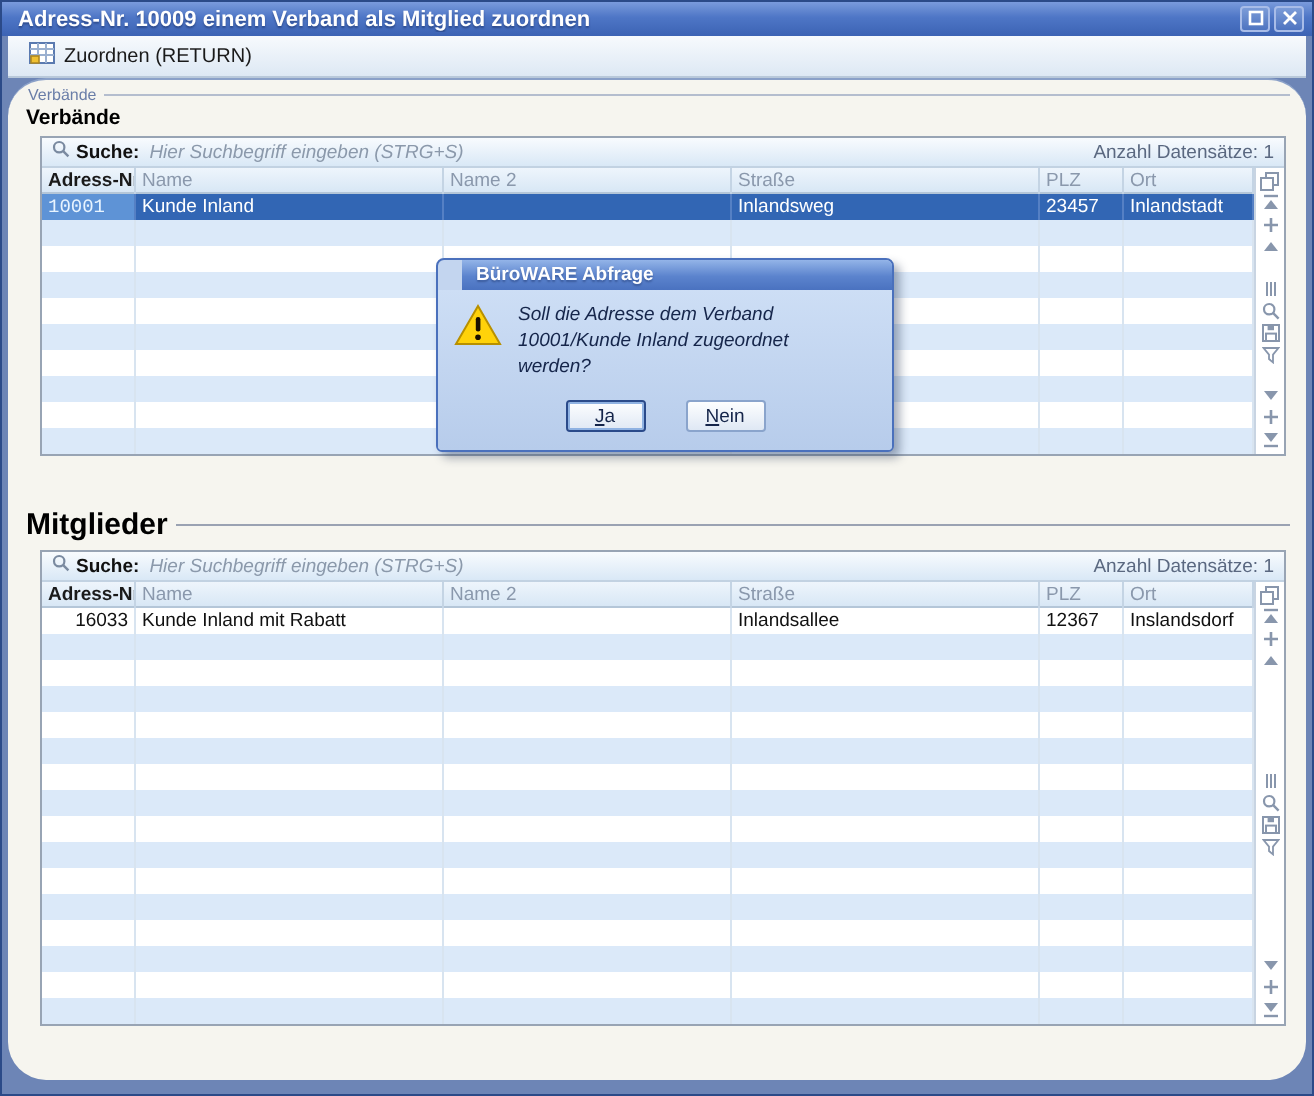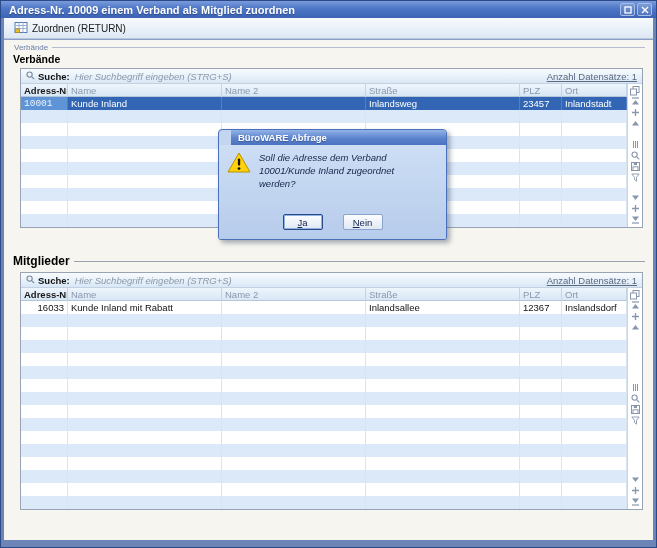--- a/index.html
+++ b/index.html
@@ -44,44 +44,44 @@
   .tabband { height:16px; flex:0 0 16px; display:flex; align-items:flex-end; padding-left:5px; }
   .tab {
     font-size:9.5px; padding:1px 7px 1px 7px; margin-right:2px;
     border:1px solid #8aa0c8; border-bottom:none; border-radius:2px 2px 0 0;
     position:relative; white-space:nowrap;
   }
   .tab.active  { background:#f6f5ef; color:#000; z-index:3; margin-bottom:-1px; padding-bottom:2px; }
   .tab.inactive{ background:linear-gradient(#dfe7f2,#c3cfe2); color:#65748e; }
   .content {
     flex:1; min-height:0; background:#f6f5ef; position:relative;
-    border-top:1px solid #8aa0c8; padding-top:3px; z-index:1;
+    border-top:1px solid #8aa0c8; padding-top:3px; z-index:1;border-radius:19px;
   }
   
   .legend-row { display:flex; align-items:center; margin:0 8px 0 10px; font-size:8px; color:#6a7ea8; height:9px; }
   .legend-row .line { flex:1; height:1px; background:#b4bdce; margin-left:4px; }
   .section-heading { font-size:10.5px; font-weight:bold; color:#000; margin:1px 0 3px 9px; }
   .heading-row { display:flex; align-items:center; margin:26px 8px 4px 9px; }
-  .heading-row .section-heading2 { font-size:12px; font-weight:bold; }
+  .heading-row .section-heading2 { font-size:15px; font-weight:bold; }
   .heading-row .line { flex:1; height:1px; background:#9aa2b2; margin-left:4px; }
   
   .table-box {
     margin-left:16px; width:calc(100% - 26px);
     border:1px solid #98a4b4; background:#fff;
     display:flex; flex-direction:column;
   }
   .search-bar {
     height:15px; flex:0 0 15px; display:flex; align-items:center; gap:3px;
     background:linear-gradient(#f8fbfe,#d9e8f6);
     border-bottom:1px solid #c2d2e2;
     font-size:9.5px; padding:0 5px;
   }
   .s-label { font-weight:bold; color:#111;text-align:right; }
   .s-ph { font-style:italic; color:#8b99ab; flex:1; margin-left:2px; }
-  .s-count { color:#5a6880;text-decoration:underline; }
+  .s-count { color:#5a6880; }
   .table-body { display:flex; flex:0 0 auto; }
   .grid { flex:1; min-width:0; }
   .row { display:grid; grid-template-columns:47px 154px 144px 154px 42px 1fr; height:13px; font-size:9.5px; }
   .cell {
     padding:0 3px; border-right:1px solid #d8e4f0; height:13px;
     display:flex; align-items:center; overflow:hidden; white-space:nowrap;
   }
   .header-row { background:linear-gradient(#eef5fc,#d8e7f5); border-bottom:1px solid #b4c6d8; color:#8a98ac; }
   .header-row .cell { border-right-color:#c4d4e4; }
   .header-row .c0 { color:#1a1a1a; font-weight:bold; }
@@ -107,21 +107,21 @@
   .dialog-title {
     height:15px; background:linear-gradient(#93b4e8,#5b83cd 55%,#4a72c0);
     color:#fff; font-weight:bold; font-size:9.5px;
     display:flex; align-items:center; padding-left:7px;
     text-shadow:0 1px 1px rgba(20,40,90,.4);
     margin-left:12px;
   }
   .dialog-content { background:linear-gradient(#cddef5,#b7cceb); padding:7px 8px 9px 8px; }
   .msg-row { display:flex; gap:8px; align-items:flex-start; }
   .dialog-text { font-size:9.5px; color:#15254a; line-height:1.35; width:168px;font-style:italic; }
-  .dialog-buttons { display:flex; justify-content:center; gap:20px; margin-top:24px; }
+  .dialog-buttons { display:flex; justify-content:center; gap:20px; margin-top:10px; }
   .btn {
     width:40px; height:16px; font-size:9.5px; color:#15254a;
     background:linear-gradient(#fdfeff,#dfe8f4);
     border:1px solid #8aa4cc; border-radius:2px;
     display:flex; align-items:center; justify-content:center;
   }
   .btn.default { border-color:#2a4a8a; box-shadow:0 0 0 1px #8fb2e2 inset; }
   .btn u { text-decoration:underline; }
 </style>
 </head>

